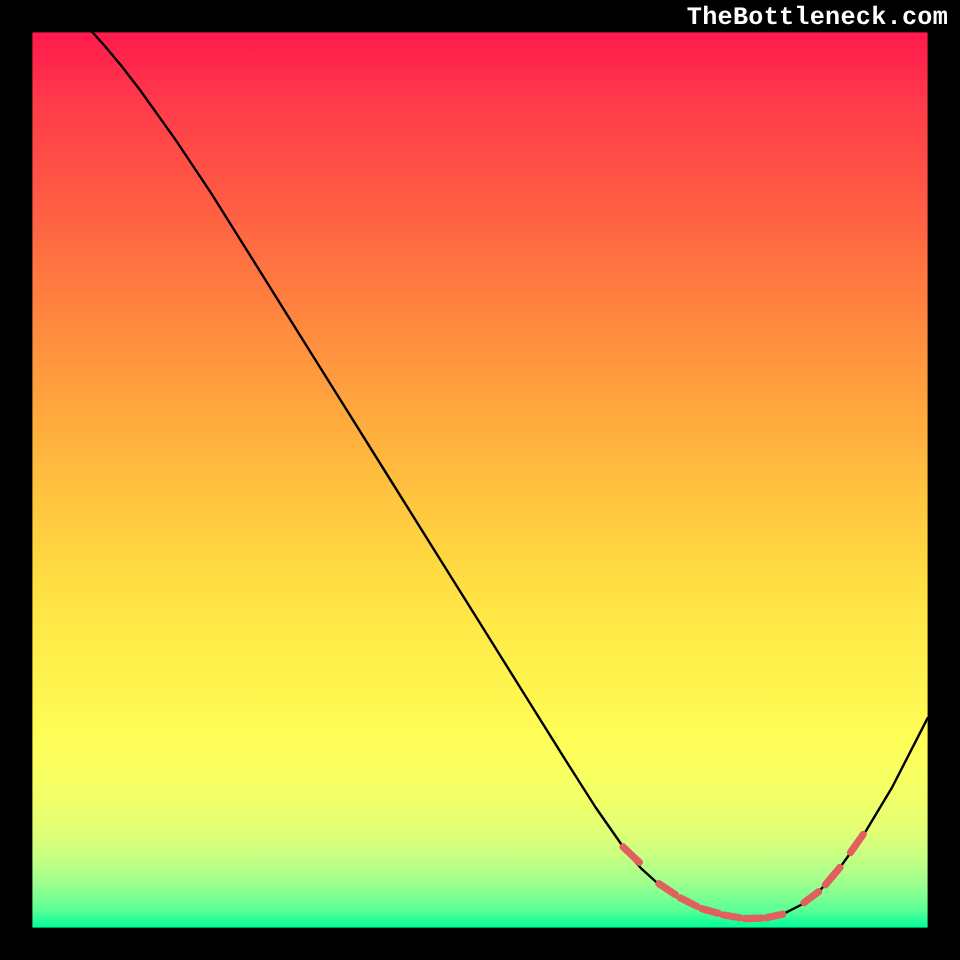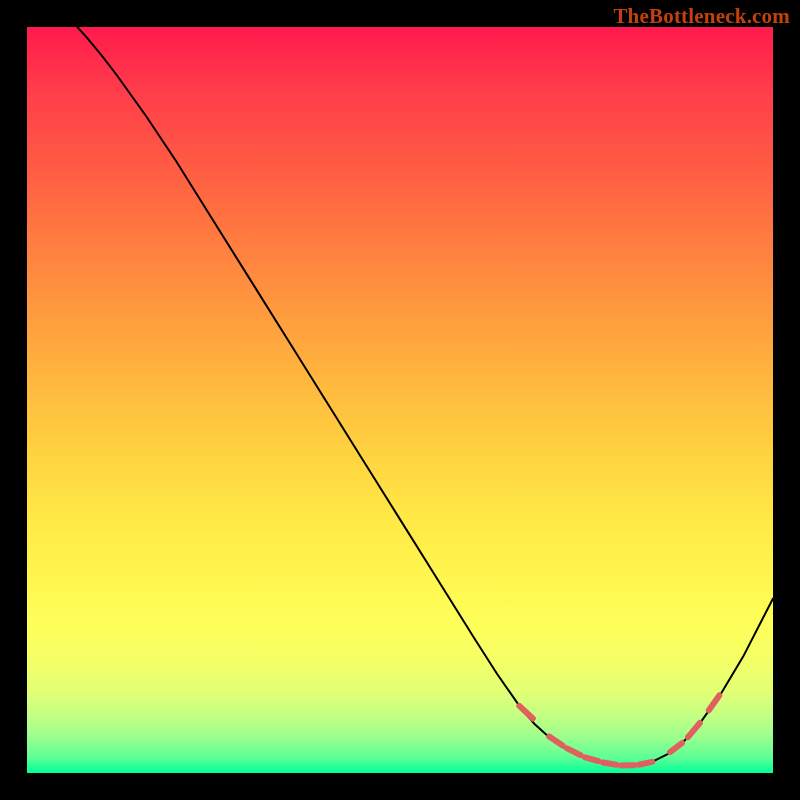--- a/index.html
+++ b/index.html
@@ -40,24 +40,24 @@
       #c7ff82 92%,
       #9fff8d 95%,
       #5cff95 98%,
       #00ff99 100%
     );
   }
   .watermark {
     position: absolute;
     top: 4px;
     right: 10px;
-    font-family: Liberation Serif, serif;
+    font-family: Liberation Mono, monospace;
     font-size: 21px;
     font-weight: 600;
-    color: #c2410c;
+    color: #ffffff;
     letter-spacing: 0.2px;
     user-select: none;
   }
   svg.curve {
     position: absolute;
     left: 27px;
     top: 27px;
     width: 746px;
     height: 746px;
     overflow: visible;

